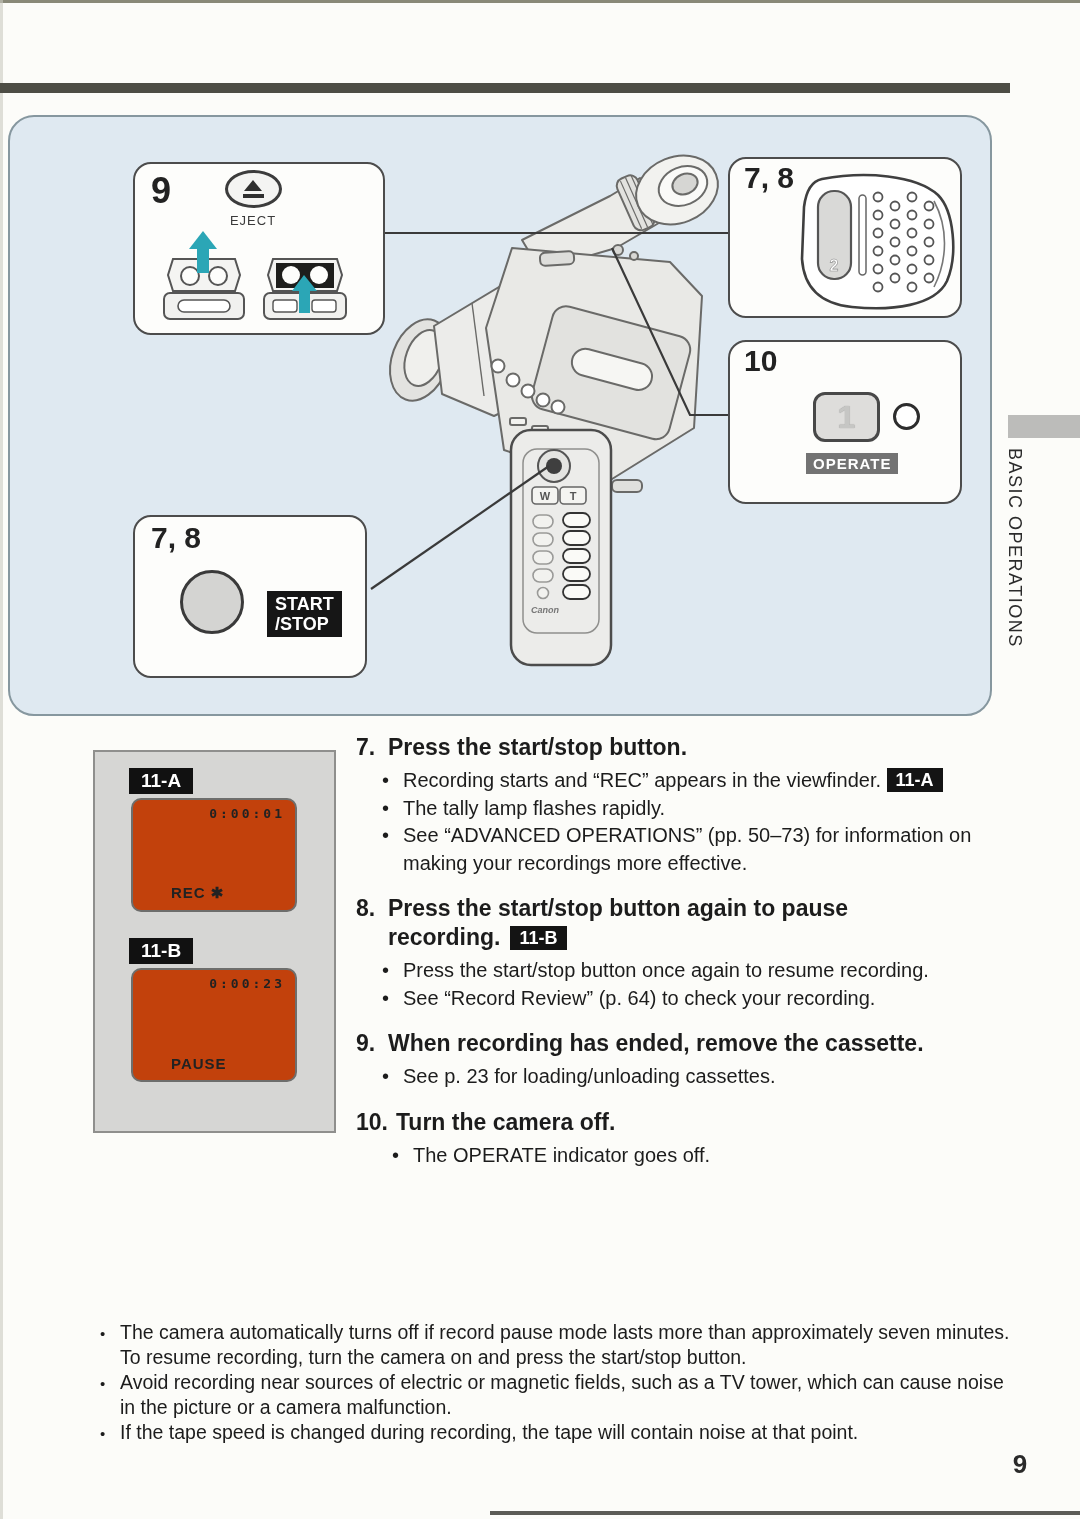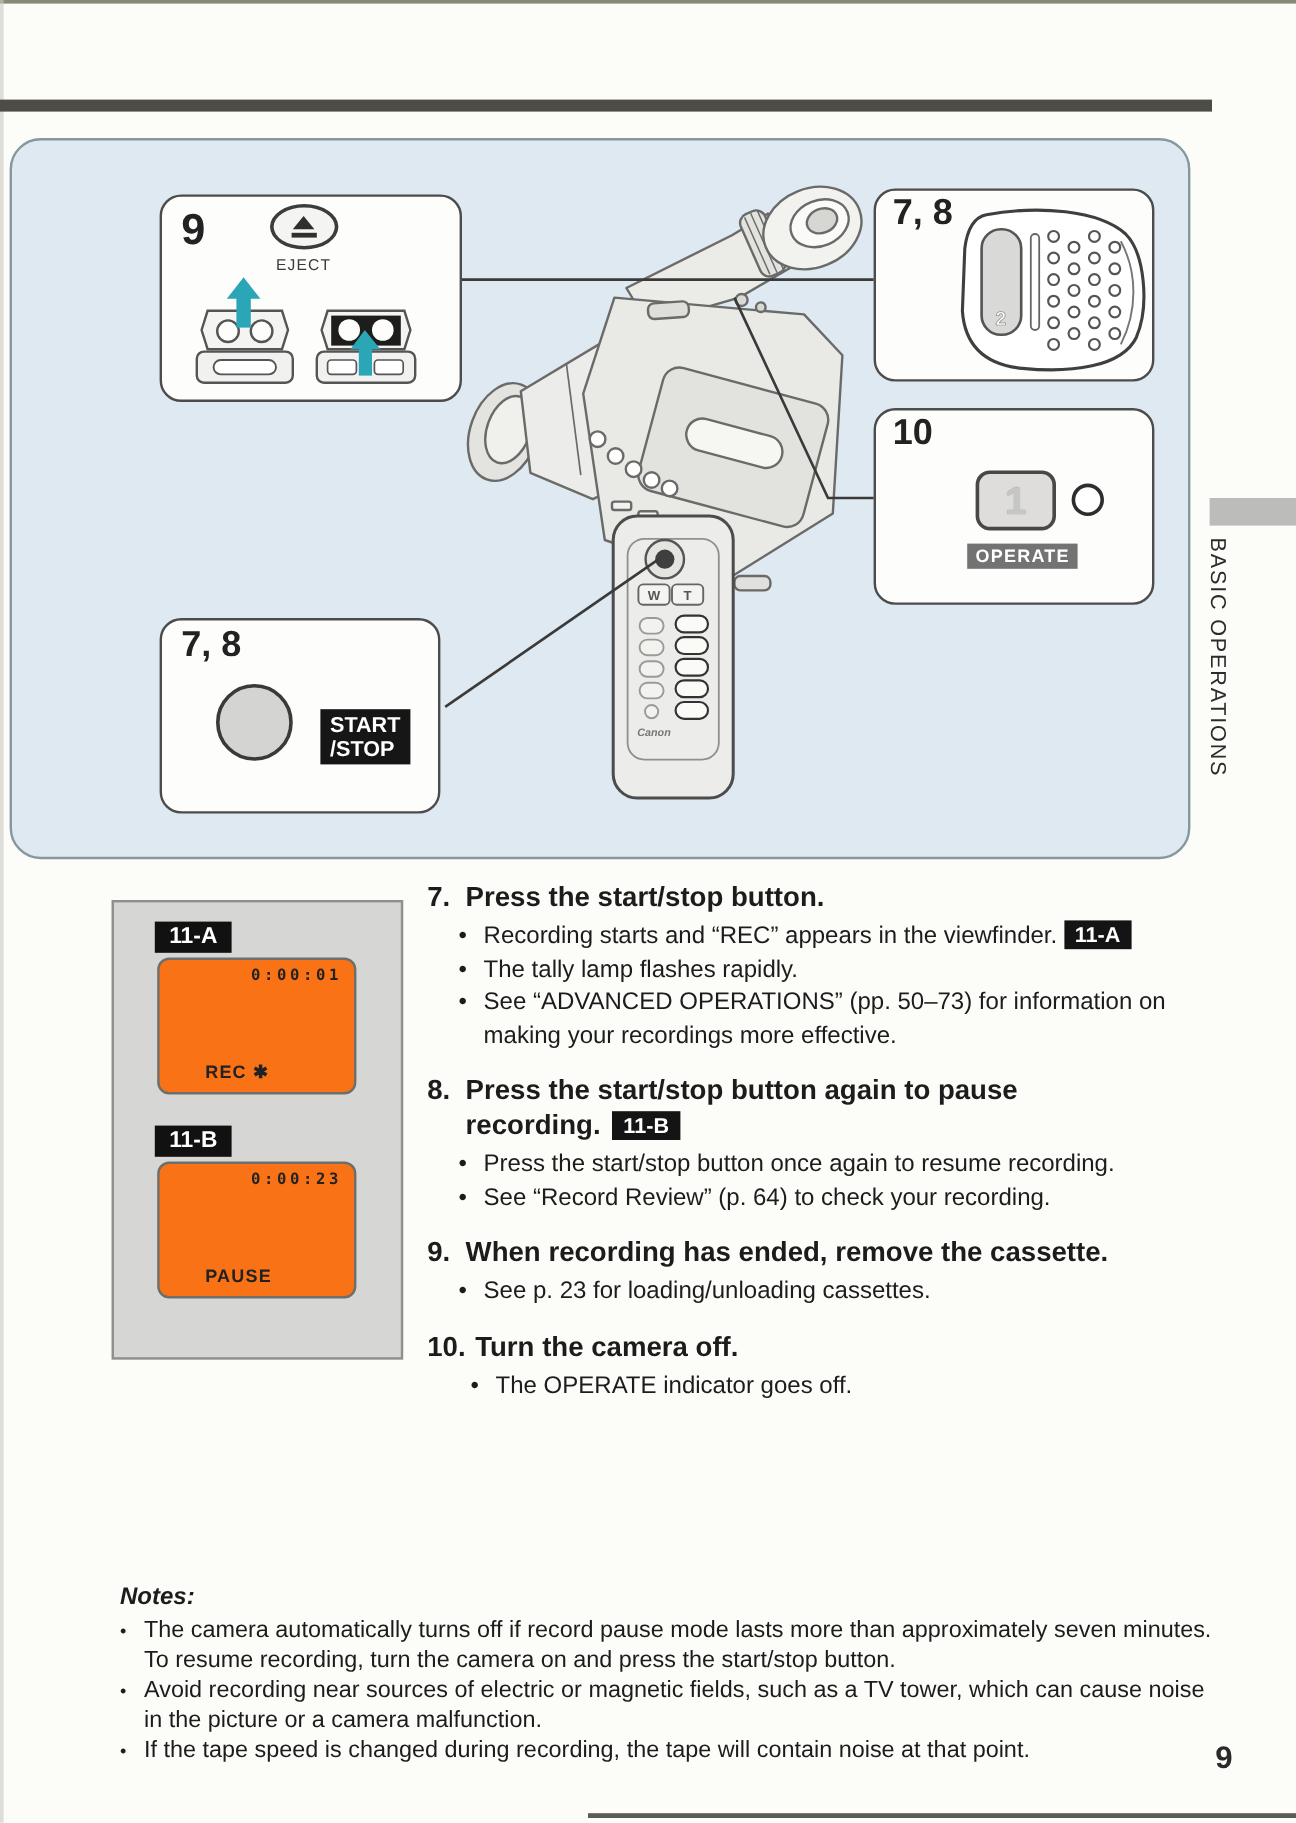--- a/index.html
+++ b/index.html
@@ -63,21 +63,21 @@
   
   .side-tab { top:415px; left:1008px; width:72px; height:23px; background:#bcbcba; }
   .side-text { top:448px; left:1004px; height:240px; writing-mode:vertical-rl;
                font-size:18px; letter-spacing:1.5px; color:#2b2b2b; }
 
   
   .vf-panel { top:750px; left:93px; width:243px; height:383px; background:#d6d6d4;
               border:2px solid #8f8f8d; }
   .vf-tag { position:absolute; left:34px; background:#111; color:#fff; font-weight:bold;
             font-size:19px; padding:2px 12px; }
-  .vf-screen { position:absolute; left:36px; width:166px; height:114px; background:#f97316;
+  .vf-screen { position:absolute; left:36px; width:166px; height:114px; background:#c2410c;
                border:2px solid #6e6e6c; border-radius:10px; }
   .vf-timecode { position:absolute; top:6px; right:10px; font-family:"DejaVu Sans Mono", monospace;
                  font-weight:bold; font-size:13px; letter-spacing:3px; color:#222; }
   .vf-status { position:absolute; bottom:8px; left:10px; font-weight:bold; font-size:15px;
                letter-spacing:1px; color:#222;margin-left:28px; }
 
   
   .steps { top:733px; left:356px; width:664px; }
   .step { margin-top:17px; }
   .step:first-child { margin-top:0; }
@@ -366,21 +366,20 @@
       <div class="bullet">
         <span class="dot">•</span>
         <div class="btext">The OPERATE indicator goes off.</div>
       </div>
     </div>
   </div>
 
 </div>
 
 <div class="abs notes">
-  <div class="notes-title">Notes:</div>
   <div class="note">
     <span class="dot">•</span>
     <div class="ntext">The camera automatically turns off if record pause mode lasts more than approximately seven minutes. To resume recording, turn the camera on and press the start/stop button.</div>
   </div>
   <div class="note">
     <span class="dot">•</span>
     <div class="ntext">Avoid recording near sources of electric or magnetic fields, such as a TV tower, which can cause noise in the picture or a camera malfunction.</div>
   </div>
   <div class="note">
     <span class="dot">•</span>

